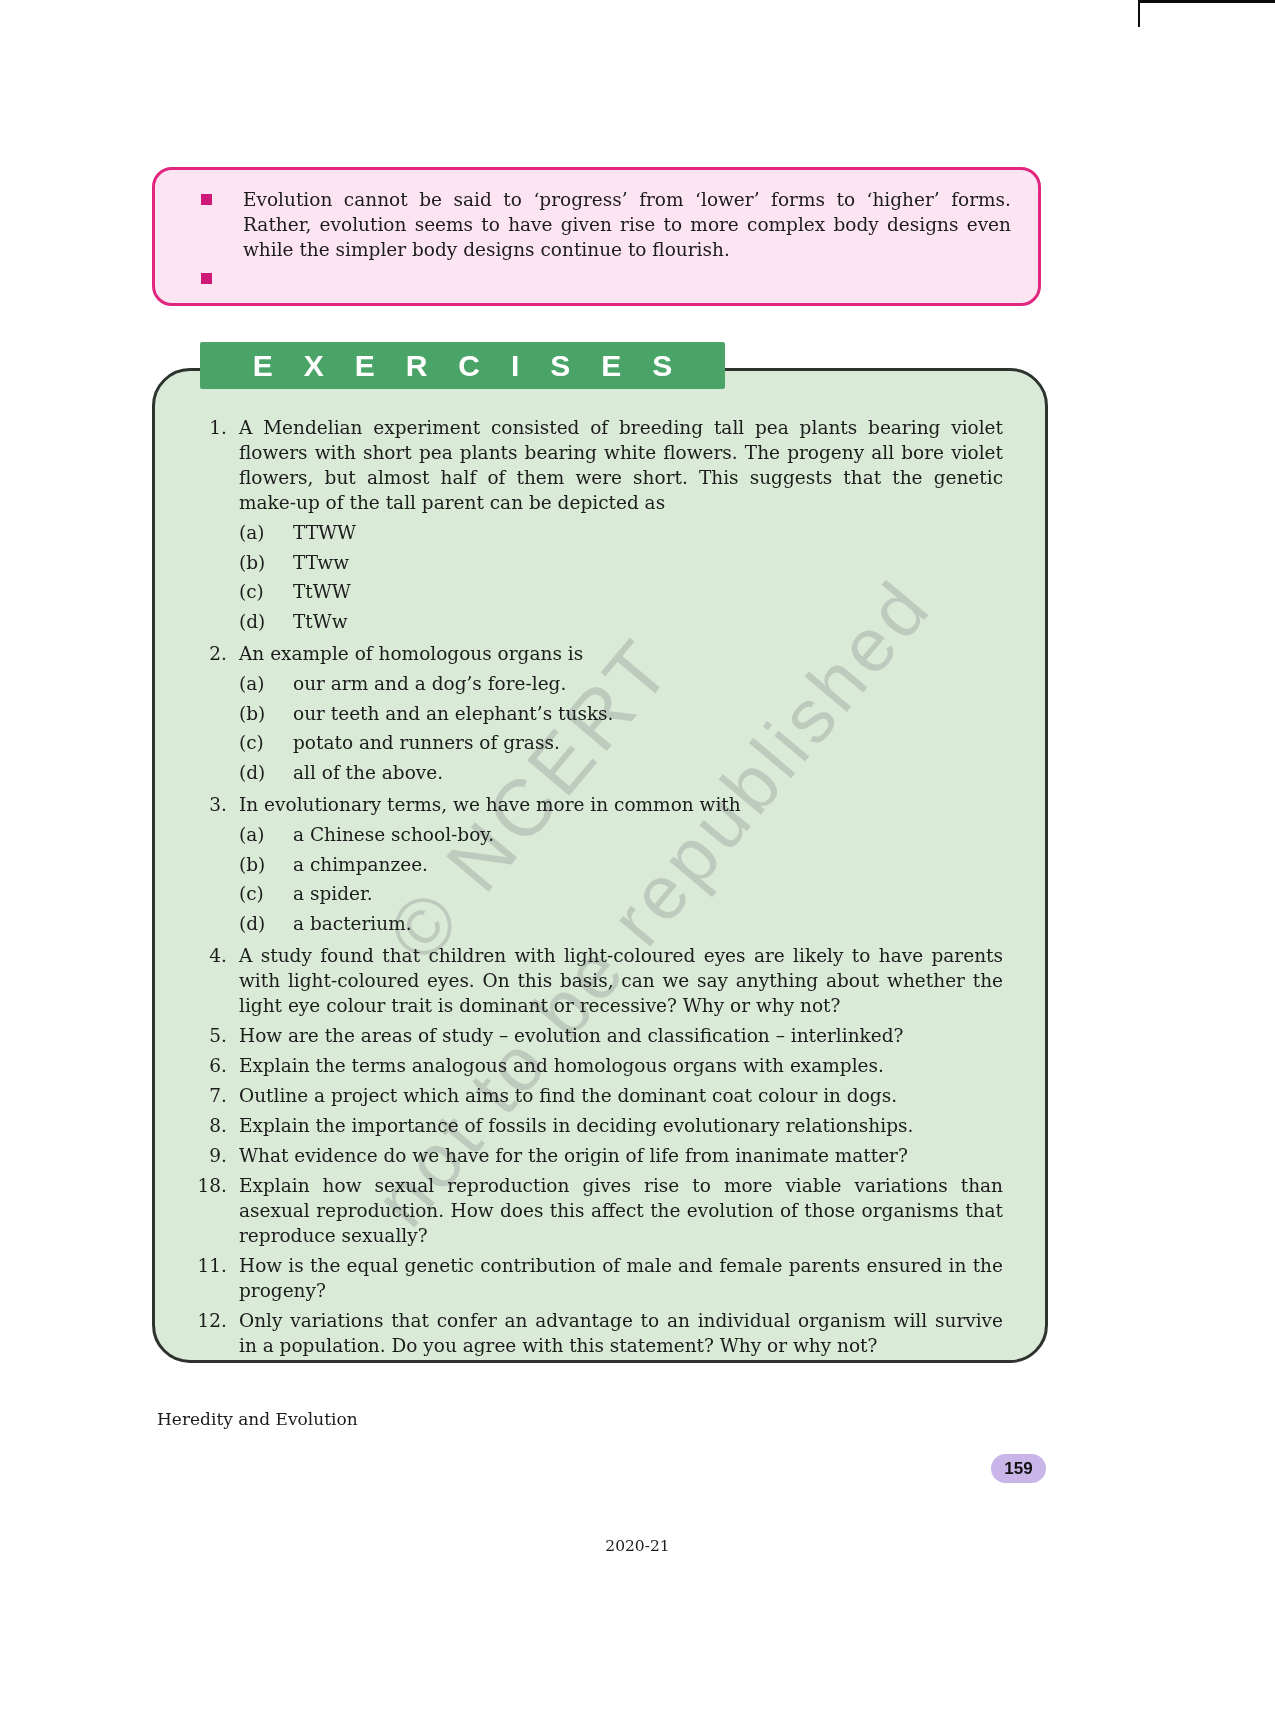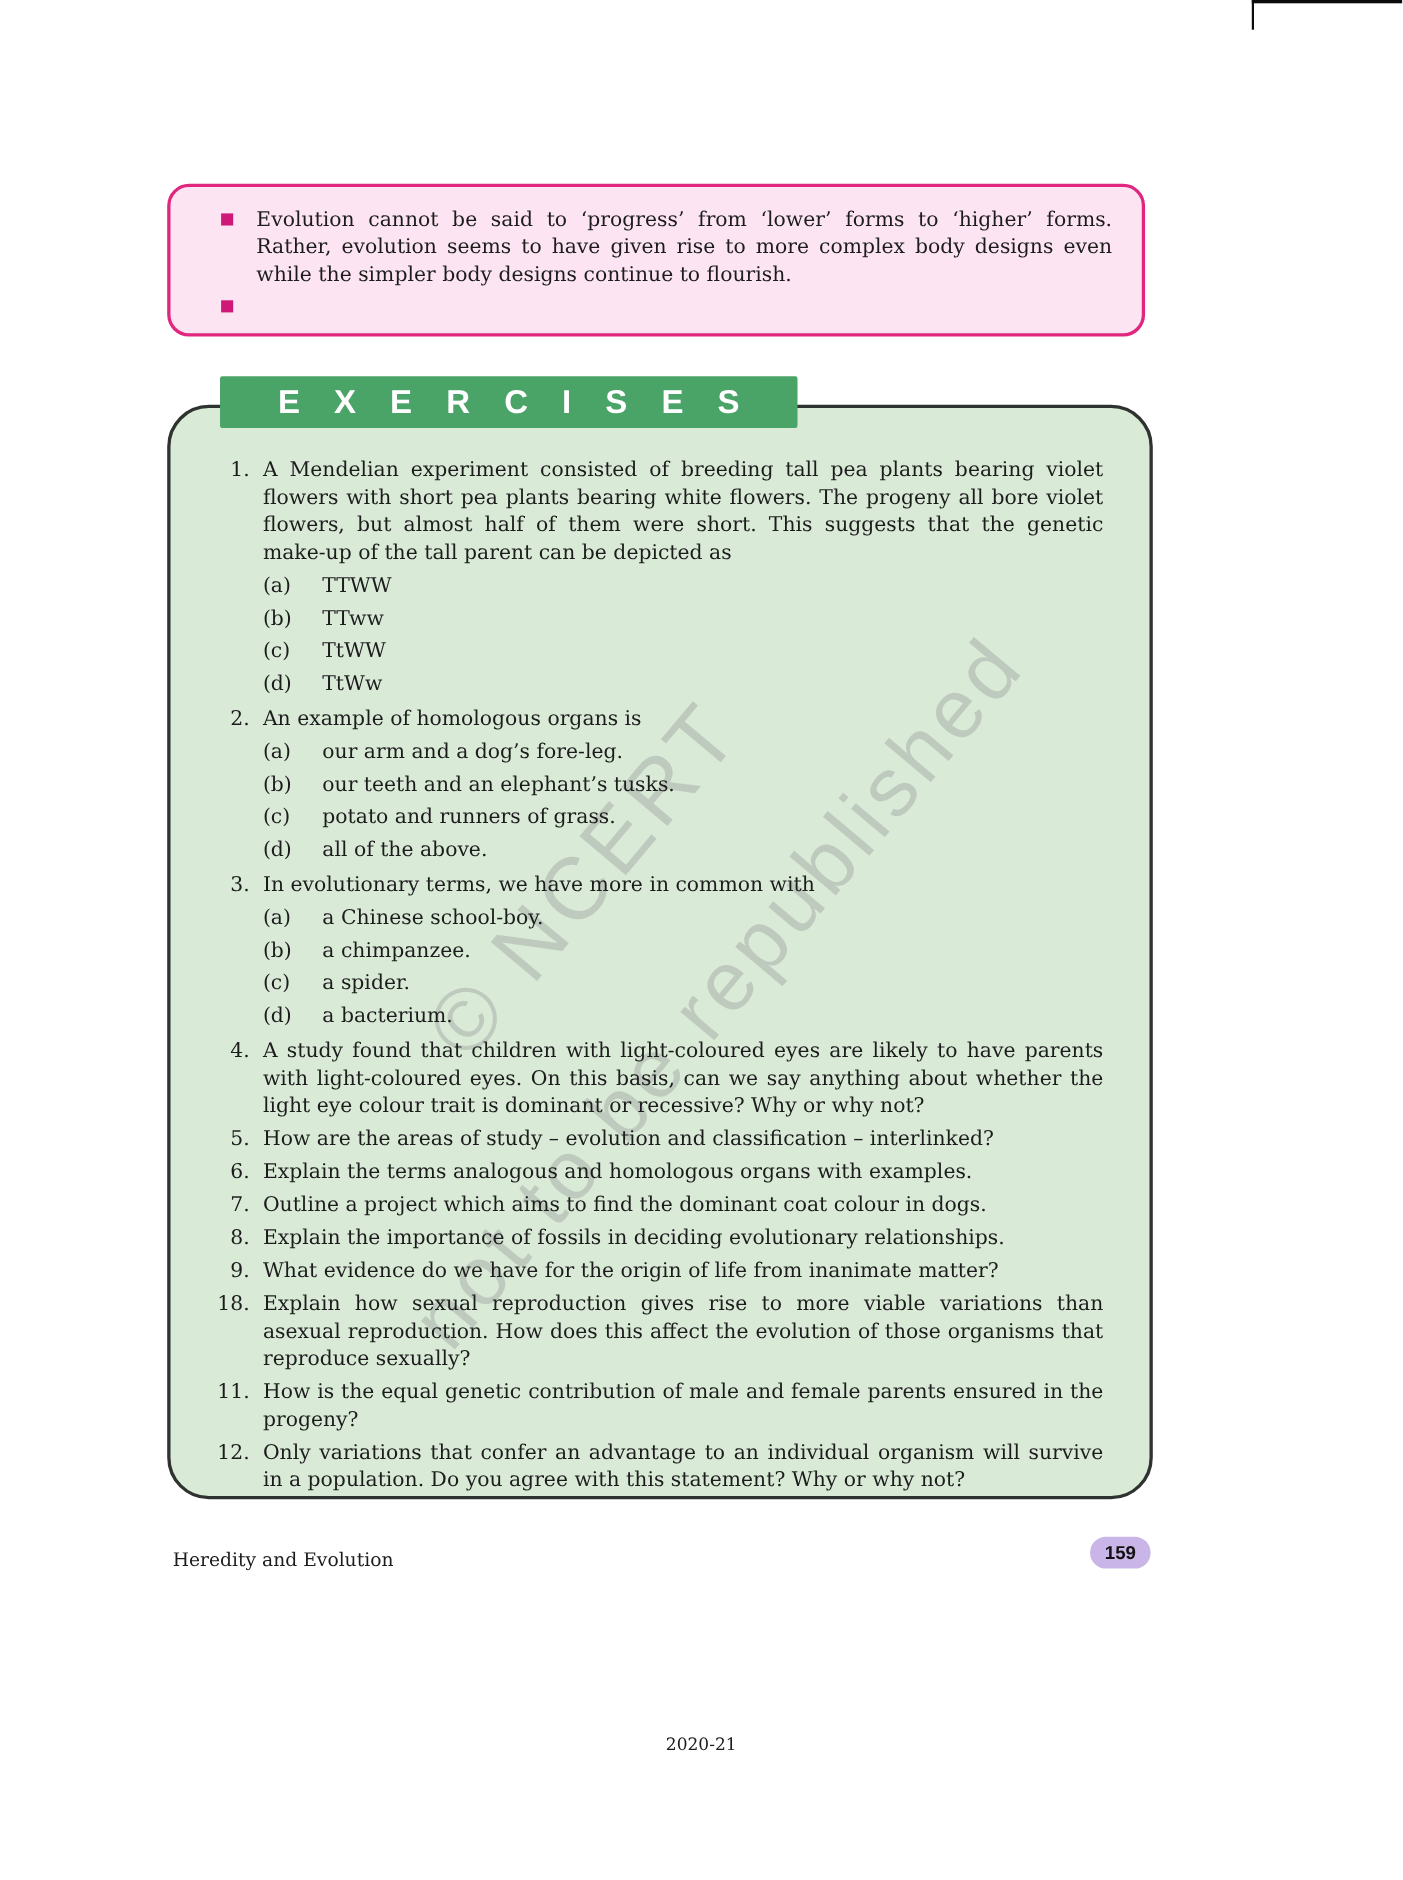--- a/index.html
+++ b/index.html
@@ -23,21 +23,21 @@
 
   
   .pink-box {
     position:absolute; left:152px; top:167px; width:889px;
     background:#fce4f2;
     border:3.5px solid #e0267e;
     border-radius:20px;
     padding:13px 27px 15px 0;
   }
   .bullet-row {
-    display:grid; grid-template-columns:11px 1fr; column-gap:21px;
+    display:grid; grid-template-columns:11px 1fr; column-gap:31px;
     padding-left:46px; margin:4px 0;
   }
   .bullet-sq { width:11px; height:11px; background:#cf1978; margin-top:7px; }
   .bullet-text { font-size:18.5px; line-height:25px; text-align:justify; }
 
   
   .ex-banner {
     position:absolute; left:200px; top:342px; width:525px; height:47px;
     background:#4aa468; border-radius:2px;
     display:flex; align-items:center; justify-content:center;
@@ -85,29 +85,29 @@
   }
   .wm-line1 { font-size:80px; }
   .wm-line2 { font-size:76px; }
 
   
   .footer-chapter {
     position:absolute; left:157px; top:1409px;
     font-size:17px;
   }
   .page-badge {
-    position:absolute; left:991px; top:1397px; width:55px; height:29px;
+    position:absolute; left:991px; top:1454px; width:55px; height:29px;
     background:#c9b5e7; border-radius:15px;
     display:flex; align-items:center; justify-content:center;
     font-family:"Liberation Sans", sans-serif;
     font-weight:bold; font-size:17px; color:#111;
   }
   .year-label {
     position:absolute; left:0; top:1537px; width:100%;
-    text-align:center; font-size:15.5px;margin-top:40px;
+    text-align:center; font-size:15.5px;
   }
 </style>
 </head>
 <body>
 
 <div class="page">
 
   <div class="crop-mark"></div>
 
   <div class="pink-box">

